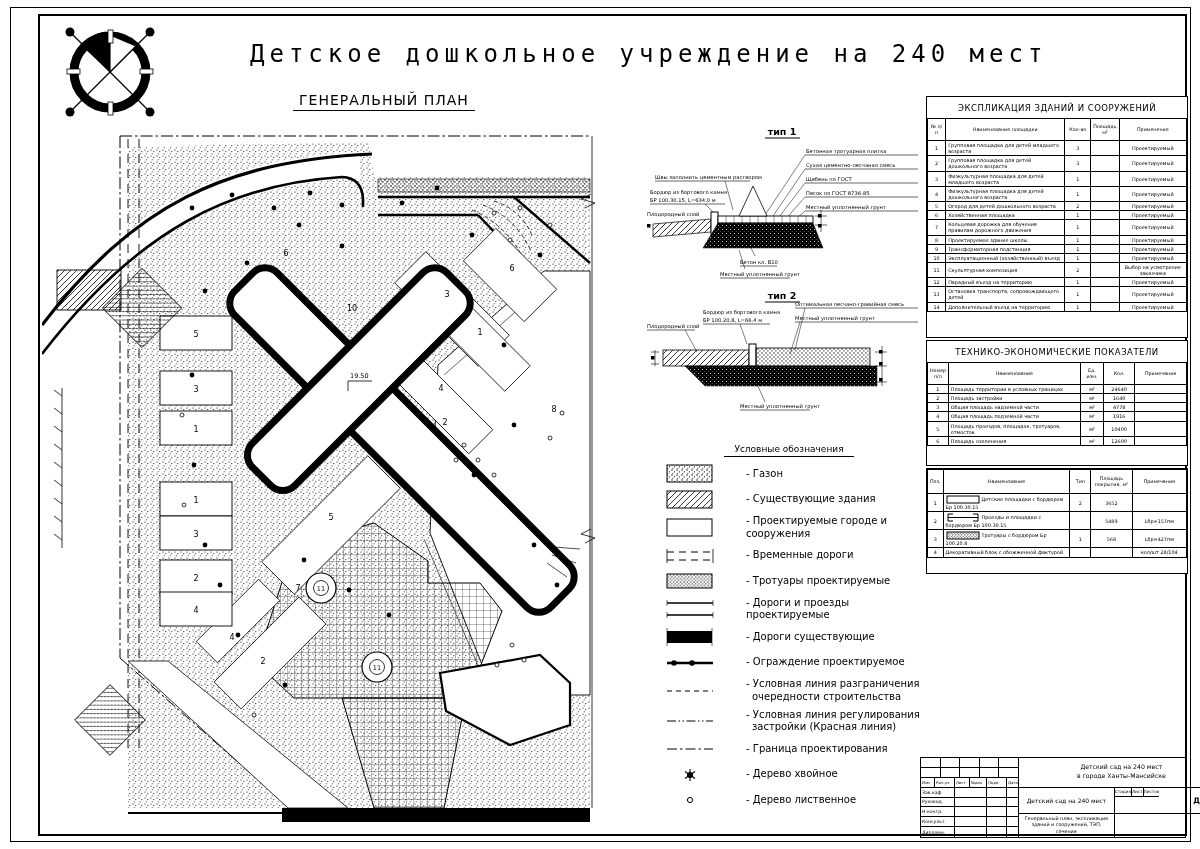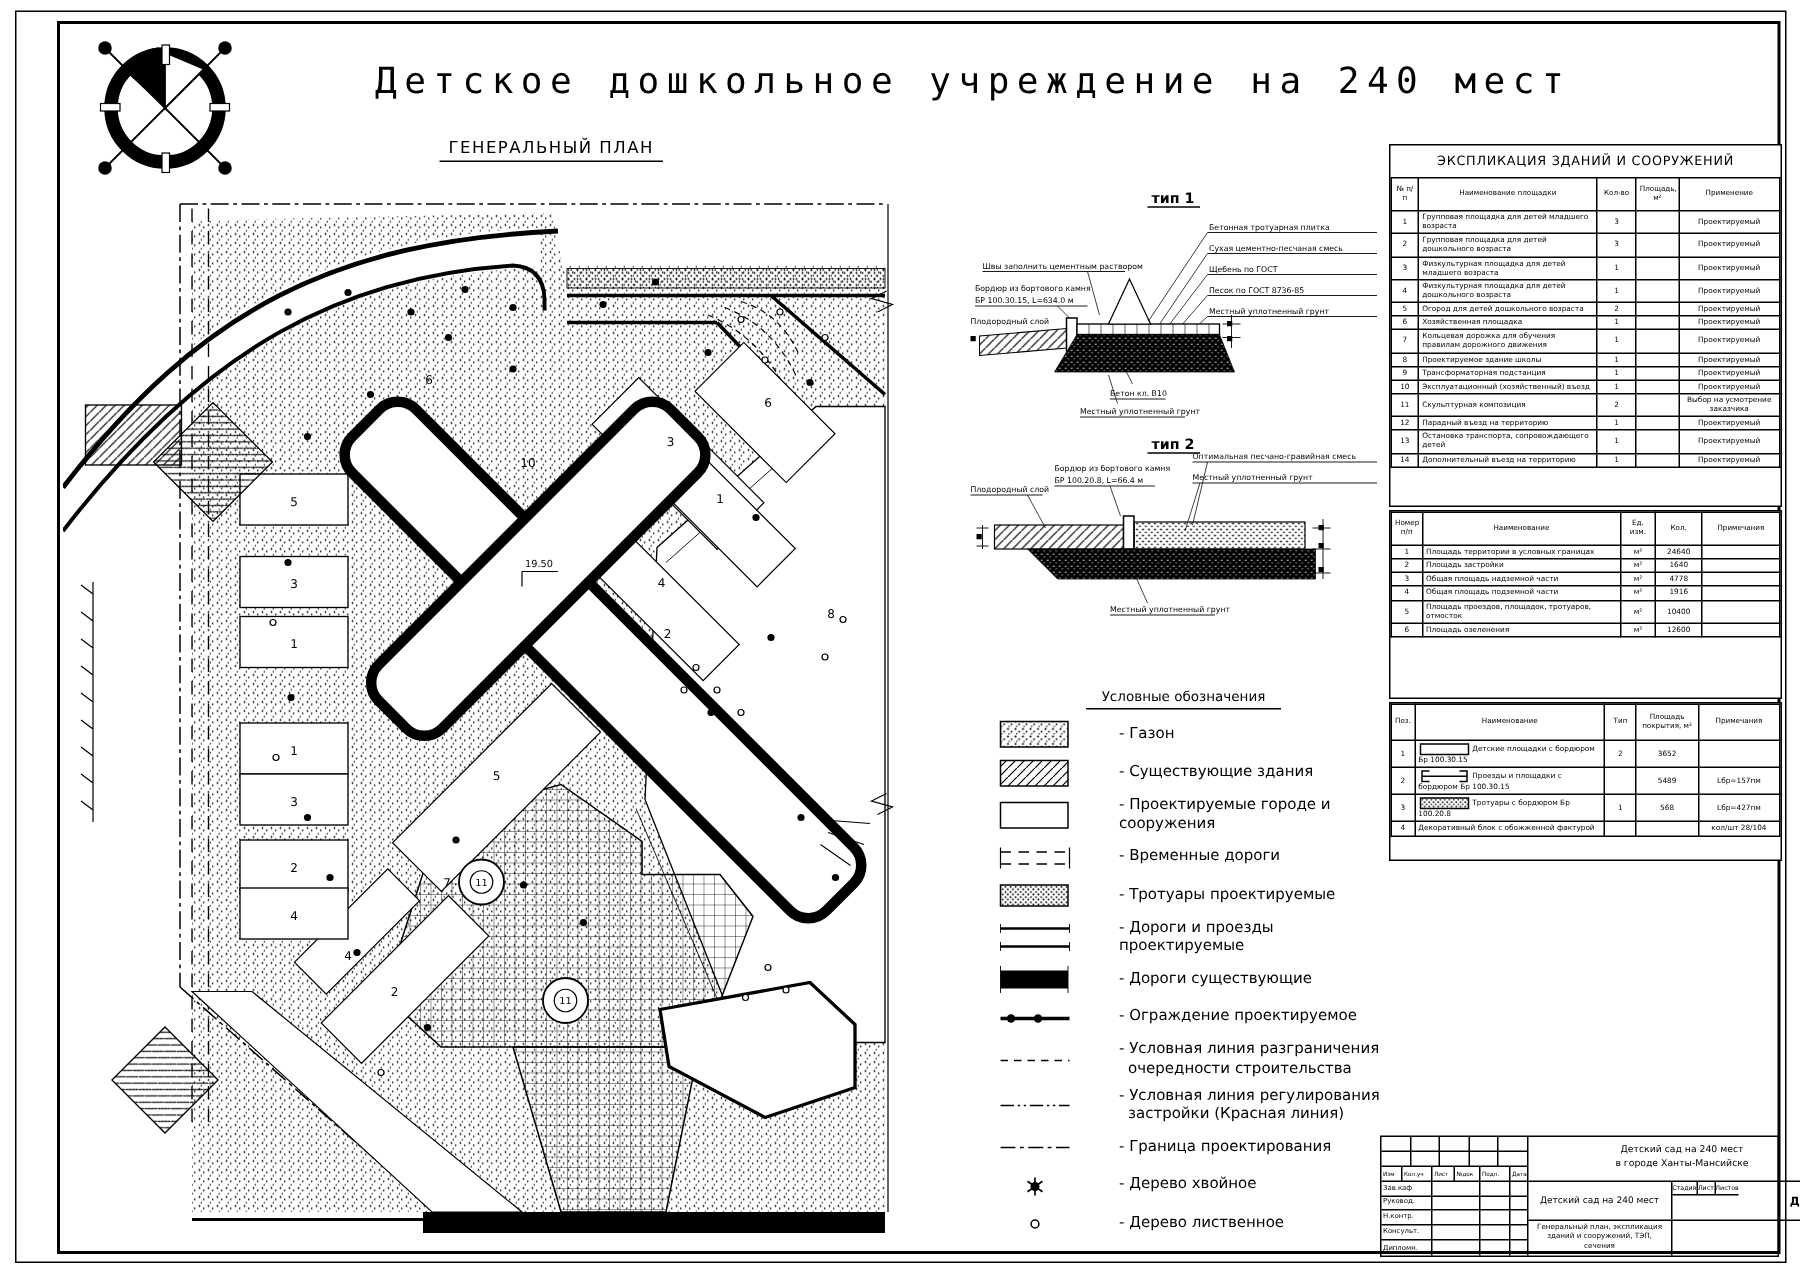--- a/index.html
+++ b/index.html
@@ -2,27 +2,27 @@
 <html><head>
 <meta charset="utf-8">
 <style>
   * { box-sizing: border-box; margin: 0; padding: 0; }
   body { background:#e8e8e8; font-family:"DejaVu Sans", sans-serif; color:#000; }
   .sheet { position:relative; width:1200px; height:849px; background:#fff; overflow:hidden; }
   .outer-border { position:absolute; left:10px; top:7px; width:1181px; height:835px; border:1px solid #000; }
   .inner-frame { position:absolute; left:38px; top:14px; width:1149px; height:822px; border:2px solid #000; }
   .sheet-title { position:absolute; left:250px; top:40px; width:760px; text-align:center;
     font-family:"DejaVu Sans Mono", monospace; font-size:24px; letter-spacing:5px; white-space:nowrap; }
-  .genplan-label { position:absolute; left:293px; top:92px; font-size:11px; letter-spacing:1px;
+  .genplan-label { position:absolute; left:293px; top:92px; font-size:14px; letter-spacing:1px;
     border-bottom:1px solid #000; padding:0 6px 2px 6px; }
   svg text { font-family:"DejaVu Sans", sans-serif; }
   .abs { position:absolute; }
 
   
-  .legend-box { position:absolute; left:654px; top:460px; width:270px; }
+  .legend-box { position:absolute; left:654px; top:444px; width:270px; }
   .legend-title { font-size:9px; text-align:center; margin-bottom:10px; }
   .legend-title span { border-bottom:1px solid #000; padding:0 10px 2px 10px; }
   .lg-row { display:flex; align-items:center; margin-bottom:5.5px; min-height:20px; }
   .lg-sw { width:48px; height:20px; flex:0 0 48px; margin-left:12px; }
   .lg-tx { font-size:10px; margin-left:32px; line-height:1.25; }
 
   
   .panel-sec { position:absolute; border:1px solid #000; background:#fff; }
   .sec-title { font-size:8.5px; text-align:center; letter-spacing:0.5px; padding:6px 0 5px 0; }
   .dtable { border-collapse:collapse; width:100%; table-layout:fixed; }
@@ -548,20 +548,21 @@
               <td class="">1</td>
               <td class=""></td>
               <td class="">Проектируемый</td>
             </tr>
           </tbody>
         </table>
       </div>
   </div>
 
   <div class="panel-sec" style="left:926px;top:340px;width:262px;height:126px;">
+    <div class="sec-title">ТЕХНИКО-ЭКОНОМИЧЕСКИЕ ПОКАЗАТЕЛИ</div>
     <div id="tbl-tep">
         <table class="dtable">
           <colgroup>
             <col style="width:8%">
             <col style="width:51%">
             <col style="width:9%">
             <col style="width:12%">
             <col style="width:20%">
           </colgroup>
           <tbody>

